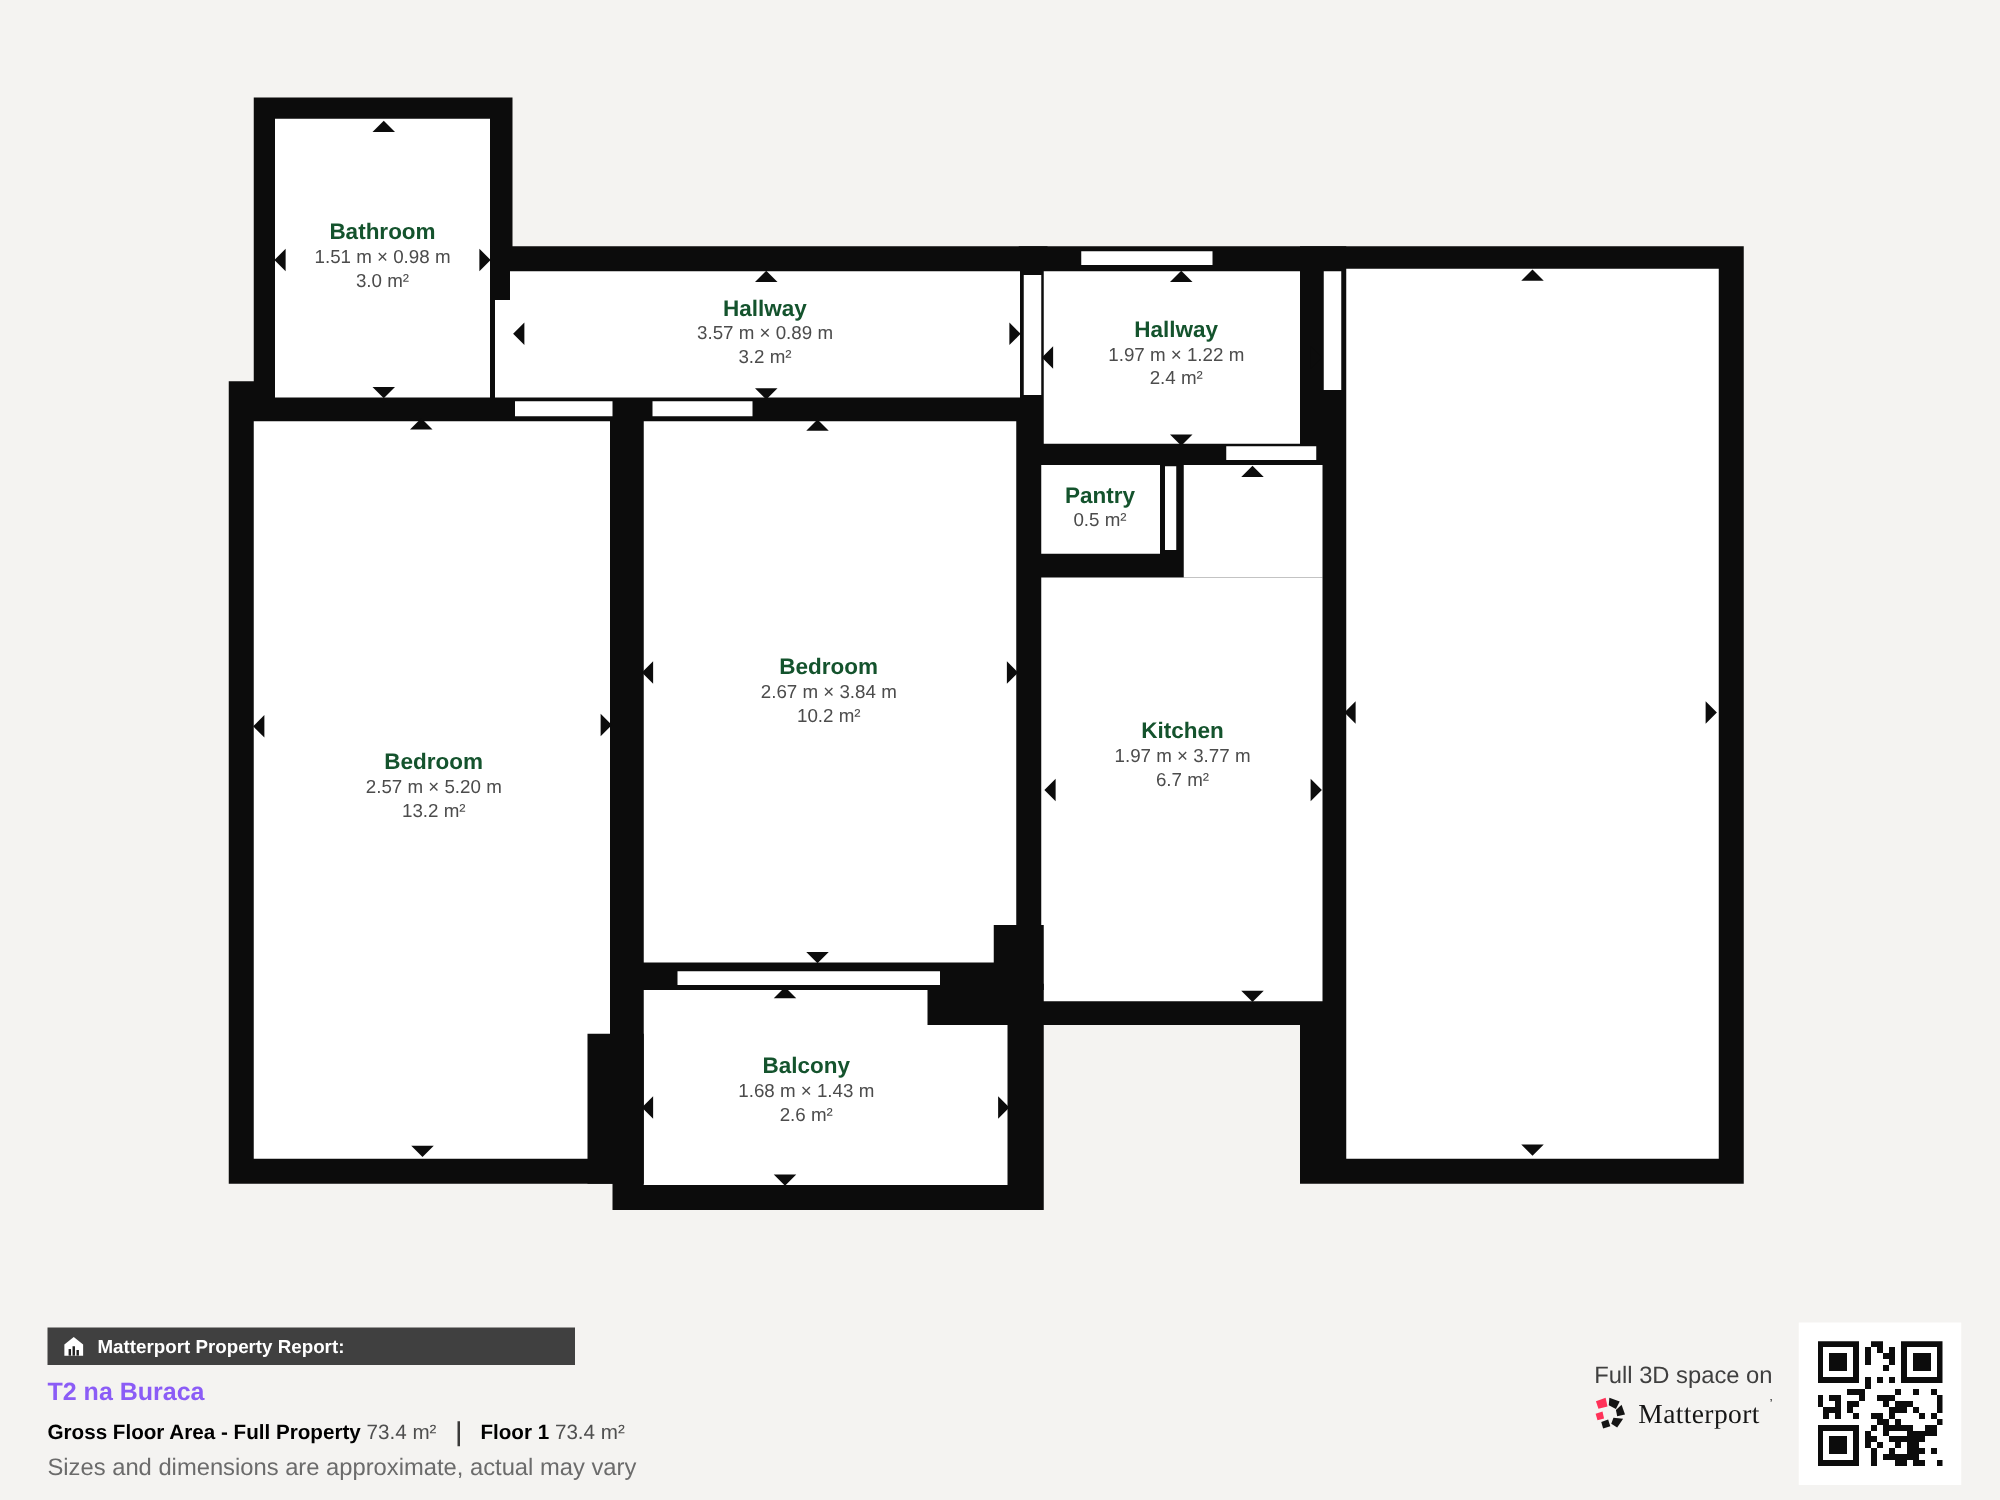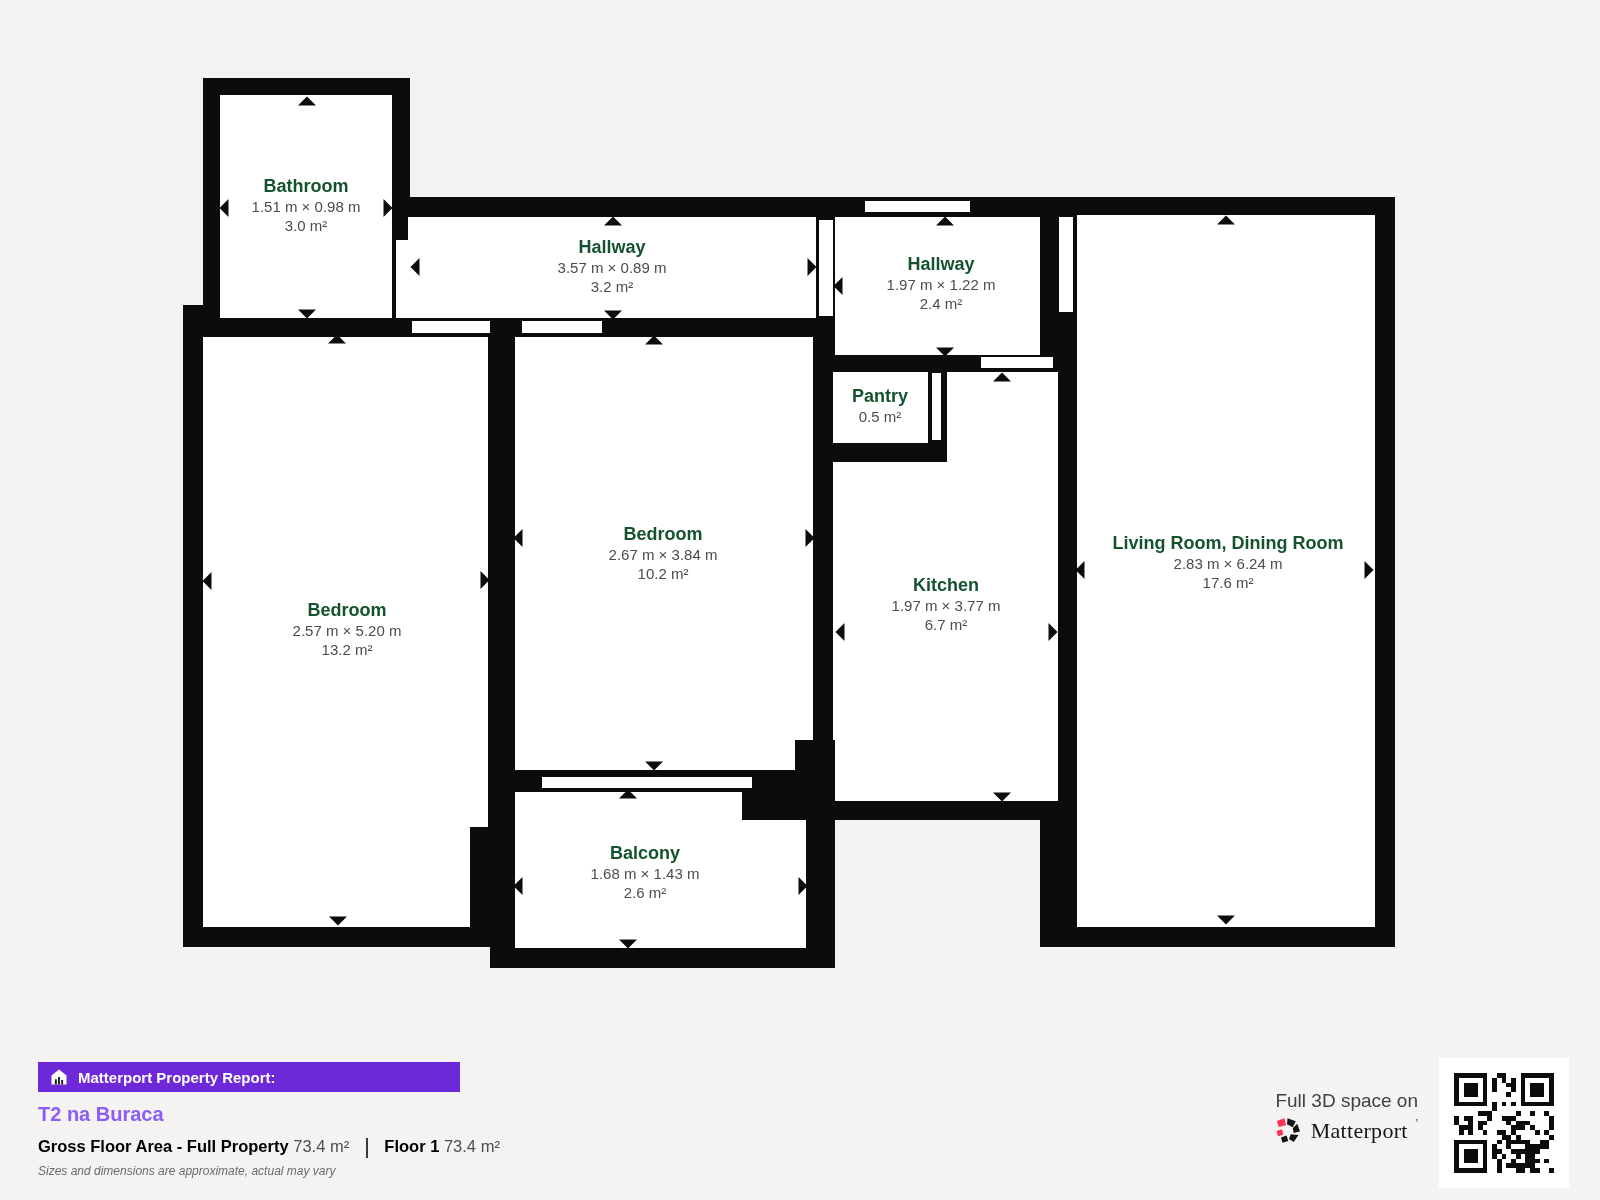--- a/index.html
+++ b/index.html
@@ -12,29 +12,29 @@
   .arr{position:absolute;width:0;height:0;transform:translate(-50%,-50%);}
   .arr.u{border-left:9px solid transparent;border-right:9px solid transparent;border-bottom:9px solid #0c0c0c;}
   .arr.d{border-left:9px solid transparent;border-right:9px solid transparent;border-top:9px solid #0c0c0c;}
   .arr.l{border-top:9px solid transparent;border-bottom:9px solid transparent;border-right:9px solid #0c0c0c;}
   .arr.r{border-top:9px solid transparent;border-bottom:9px solid transparent;border-left:9px solid #0c0c0c;}
   .room-label{position:absolute;transform:translate(-50%,-50%);text-align:center;white-space:nowrap;}
   .rname{font-size:18px;font-weight:bold;color:#14532d;line-height:21px;}
   .rdims,.rarea{font-size:15px;color:#4c4c4c;line-height:19px;}
 
   
-  .report-bar{position:absolute;left:38px;top:1062px;width:422px;height:30px;background:#6d28d9;
+  .report-bar{position:absolute;left:38px;top:1062px;width:422px;height:30px;background:#404040;
               display:flex;align-items:center;gap:10px;padding-left:12px;box-sizing:border-box;}
   .report-bar span{color:#ffffff;font-size:15px;font-weight:bold;}
   .prop-title{position:absolute;left:38px;top:1102px;font-size:20px;font-weight:bold;color:#8b5cf6;line-height:24px;}
   .gfa-line{position:absolute;left:38px;top:1134px;font-size:16.5px;color:#4f4f4f;line-height:24px;}
   .gfa-line .b{font-weight:bold;color:#000000;}
   .gfa-line .sep{display:inline-block;width:0;height:20px;border-left:2px solid #3a3a3a;
                  margin:0 12px;vertical-align:middle;}
-  .disclaimer{position:absolute;left:38px;top:1164px;font-size:12px;color:#6b6b6b;font-style:italic;}
+  .disclaimer{position:absolute;left:38px;top:1164px;font-size:19px;color:#6b6b6b;}
   .visit-block{position:absolute;right:182px;top:1090px;text-align:right;}
   .visit-text{font-size:19px;color:#3f3f3f;line-height:22px;}
   .brand-row{display:flex;align-items:center;justify-content:flex-end;gap:8px;margin-top:4px;}
   .brand{font-family:"Liberation Serif",serif;font-size:22px;color:#161616;letter-spacing:0.3px;}
   .brand-mark{font-size:10px;color:#161616;align-self:flex-start;margin-top:2px;}
   .qr-box{position:absolute;left:1439px;top:1058px;width:130px;height:130px;background:#ffffff;
           display:flex;align-items:center;justify-content:center;}
 </style>
 </head>
 <body>
@@ -87,25 +87,20 @@
     <div class="rarea">2.4 m²</div>
   </div>
   <div class="room-label" style="left:880px;top:406px">
     <div class="rname">Pantry</div>
     <div class="rarea">0.5 m²</div>
   </div>
   <div class="room-label" style="left:946px;top:604px">
     <div class="rname">Kitchen</div>
     <div class="rdims">1.97 m × 3.77 m</div>
     <div class="rarea">6.7 m²</div>
-  </div>
-  <div class="room-label" style="left:1228px;top:562px">
-    <div class="rname">Living Room, Dining Room</div>
-    <div class="rdims">2.83 m × 6.24 m</div>
-    <div class="rarea">17.6 m²</div>
   </div>
   <div class="room-label" style="left:347px;top:629px">
     <div class="rname">Bedroom</div>
     <div class="rdims">2.57 m × 5.20 m</div>
     <div class="rarea">13.2 m²</div>
   </div>
   <div class="room-label" style="left:663px;top:553px">
     <div class="rname">Bedroom</div>
     <div class="rdims">2.67 m × 3.84 m</div>
     <div class="rarea">10.2 m²</div>

